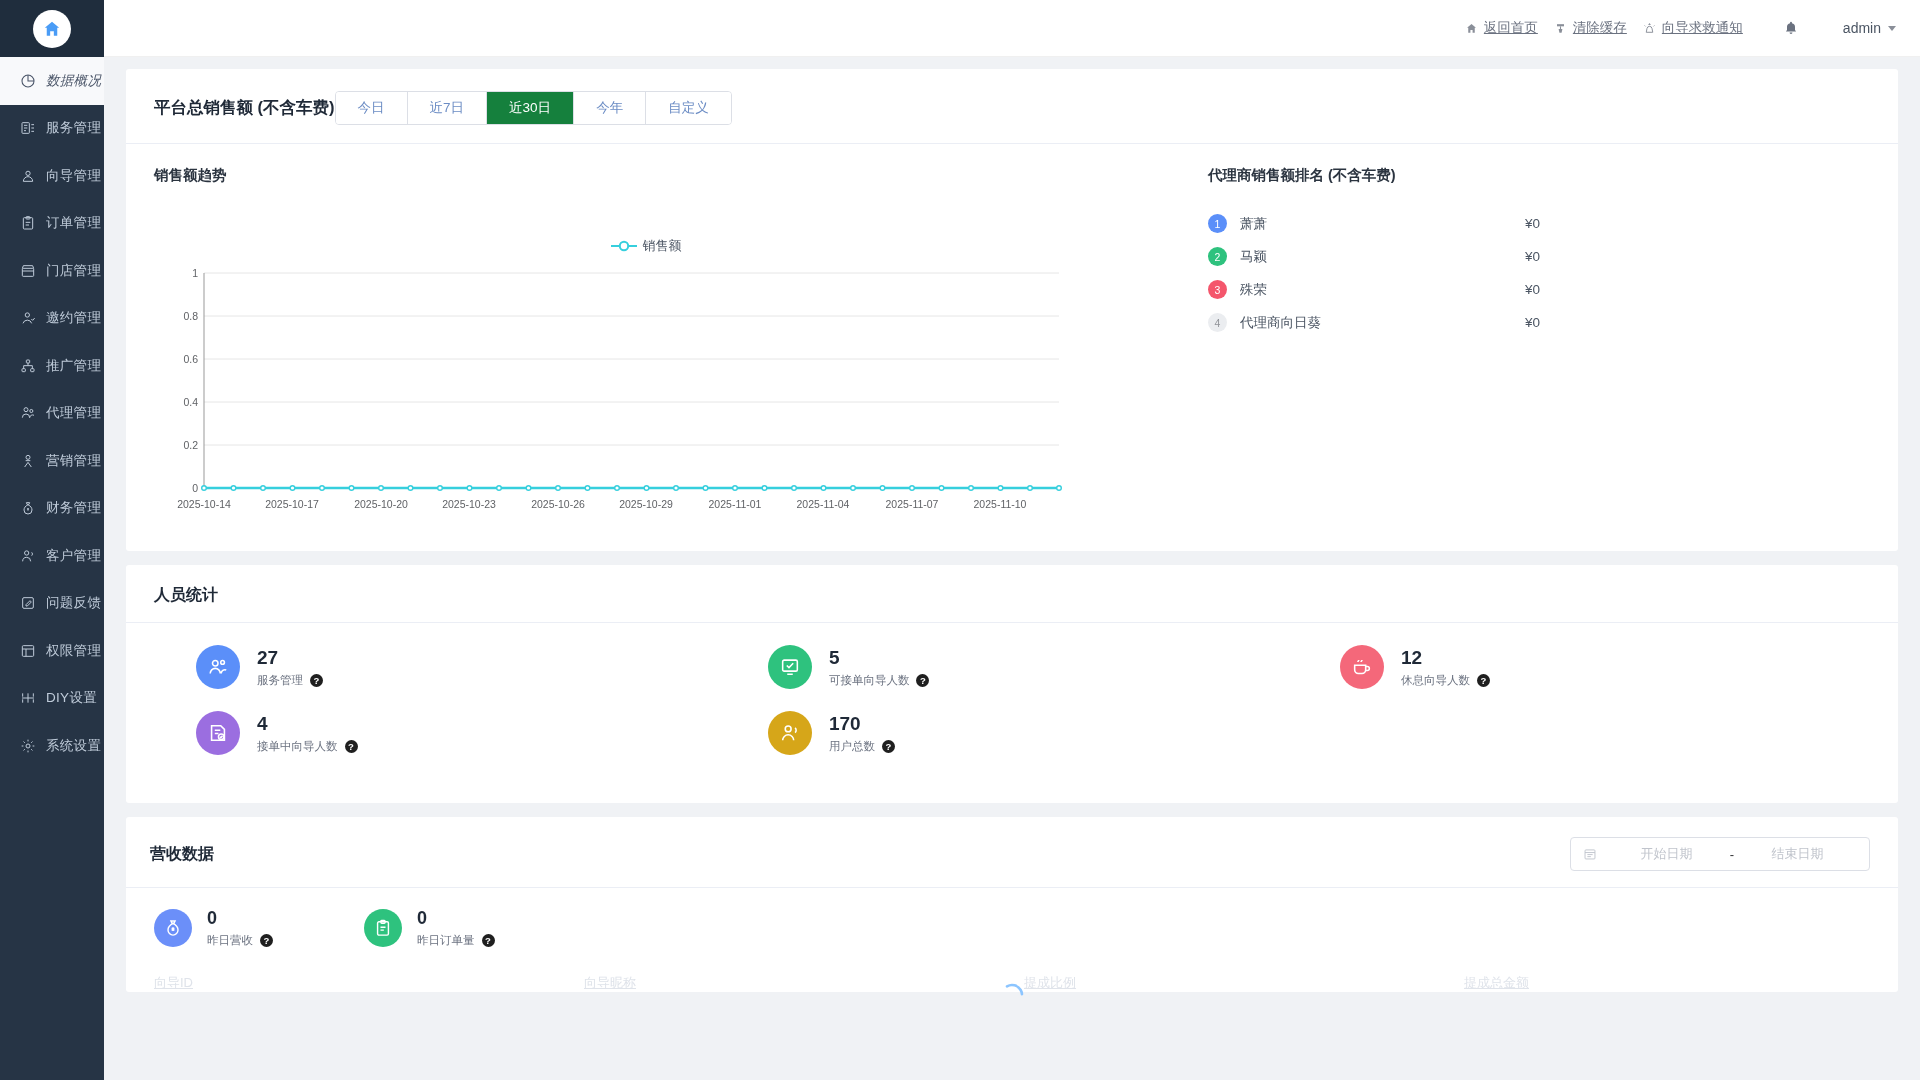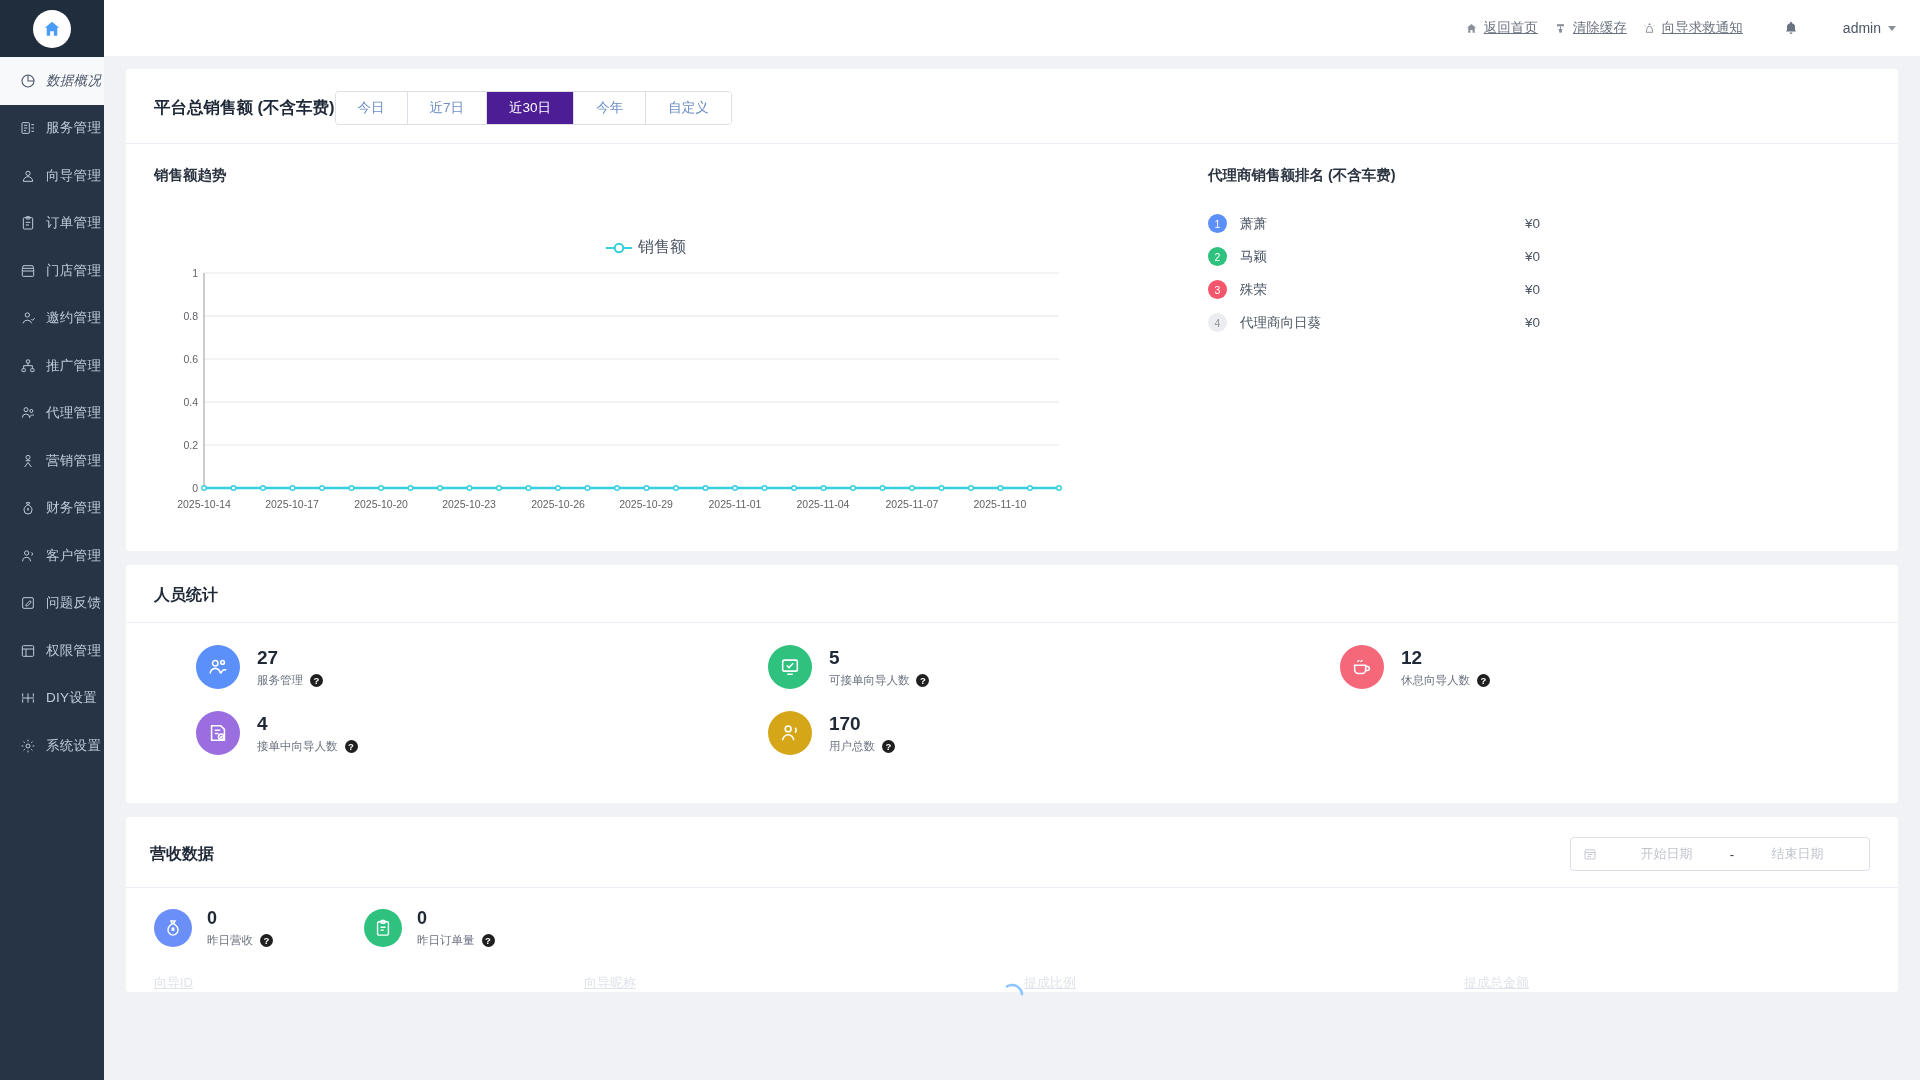--- a/index.html
+++ b/index.html
@@ -125,40 +125,40 @@
     background: #fff;
     border: none;
     border-right: 1px solid #dcdfe6;
     color: #6b8cc4;
     font-size: 13.5px;
     padding: 0 22px;
     height: 32px;
     cursor: pointer;
   }
   .seg button:last-child { border-right: none; }
-  .seg button.active { background: #4c1d95; color: #fff; }
+  .seg button.active { background: #15803d; color: #fff; }
 
   .card-body { padding: 22px 28px 26px 28px; display: flex; }
   .chart-col { flex: 0 0 1030px; }
   .rank-col { flex: 1 1 auto; padding-left: 24px; }
 
   .sub-title {
     font-size: 14.5px;
     font-weight: bold;
     color: #2b3440;
     margin-bottom: 10px;
   }
 
   .chart-box { position: relative; height: 330px; width: 1000px; }
   .legend {
     position: absolute;
     top: 42px;
     left: 0; right: 16px;
     display: flex; align-items: center; justify-content: center;
-    font-size: 16px;
+    font-size: 13px;
     color: #4b5563;
   }
   .legend .marker { display: inline-flex; align-items: center; margin-right: 6px; }
   .plot { position: absolute; left: 0; top: 70px; }
 
   
   .rank-row {
     display: flex;
     align-items: center;
     height: 33px;

